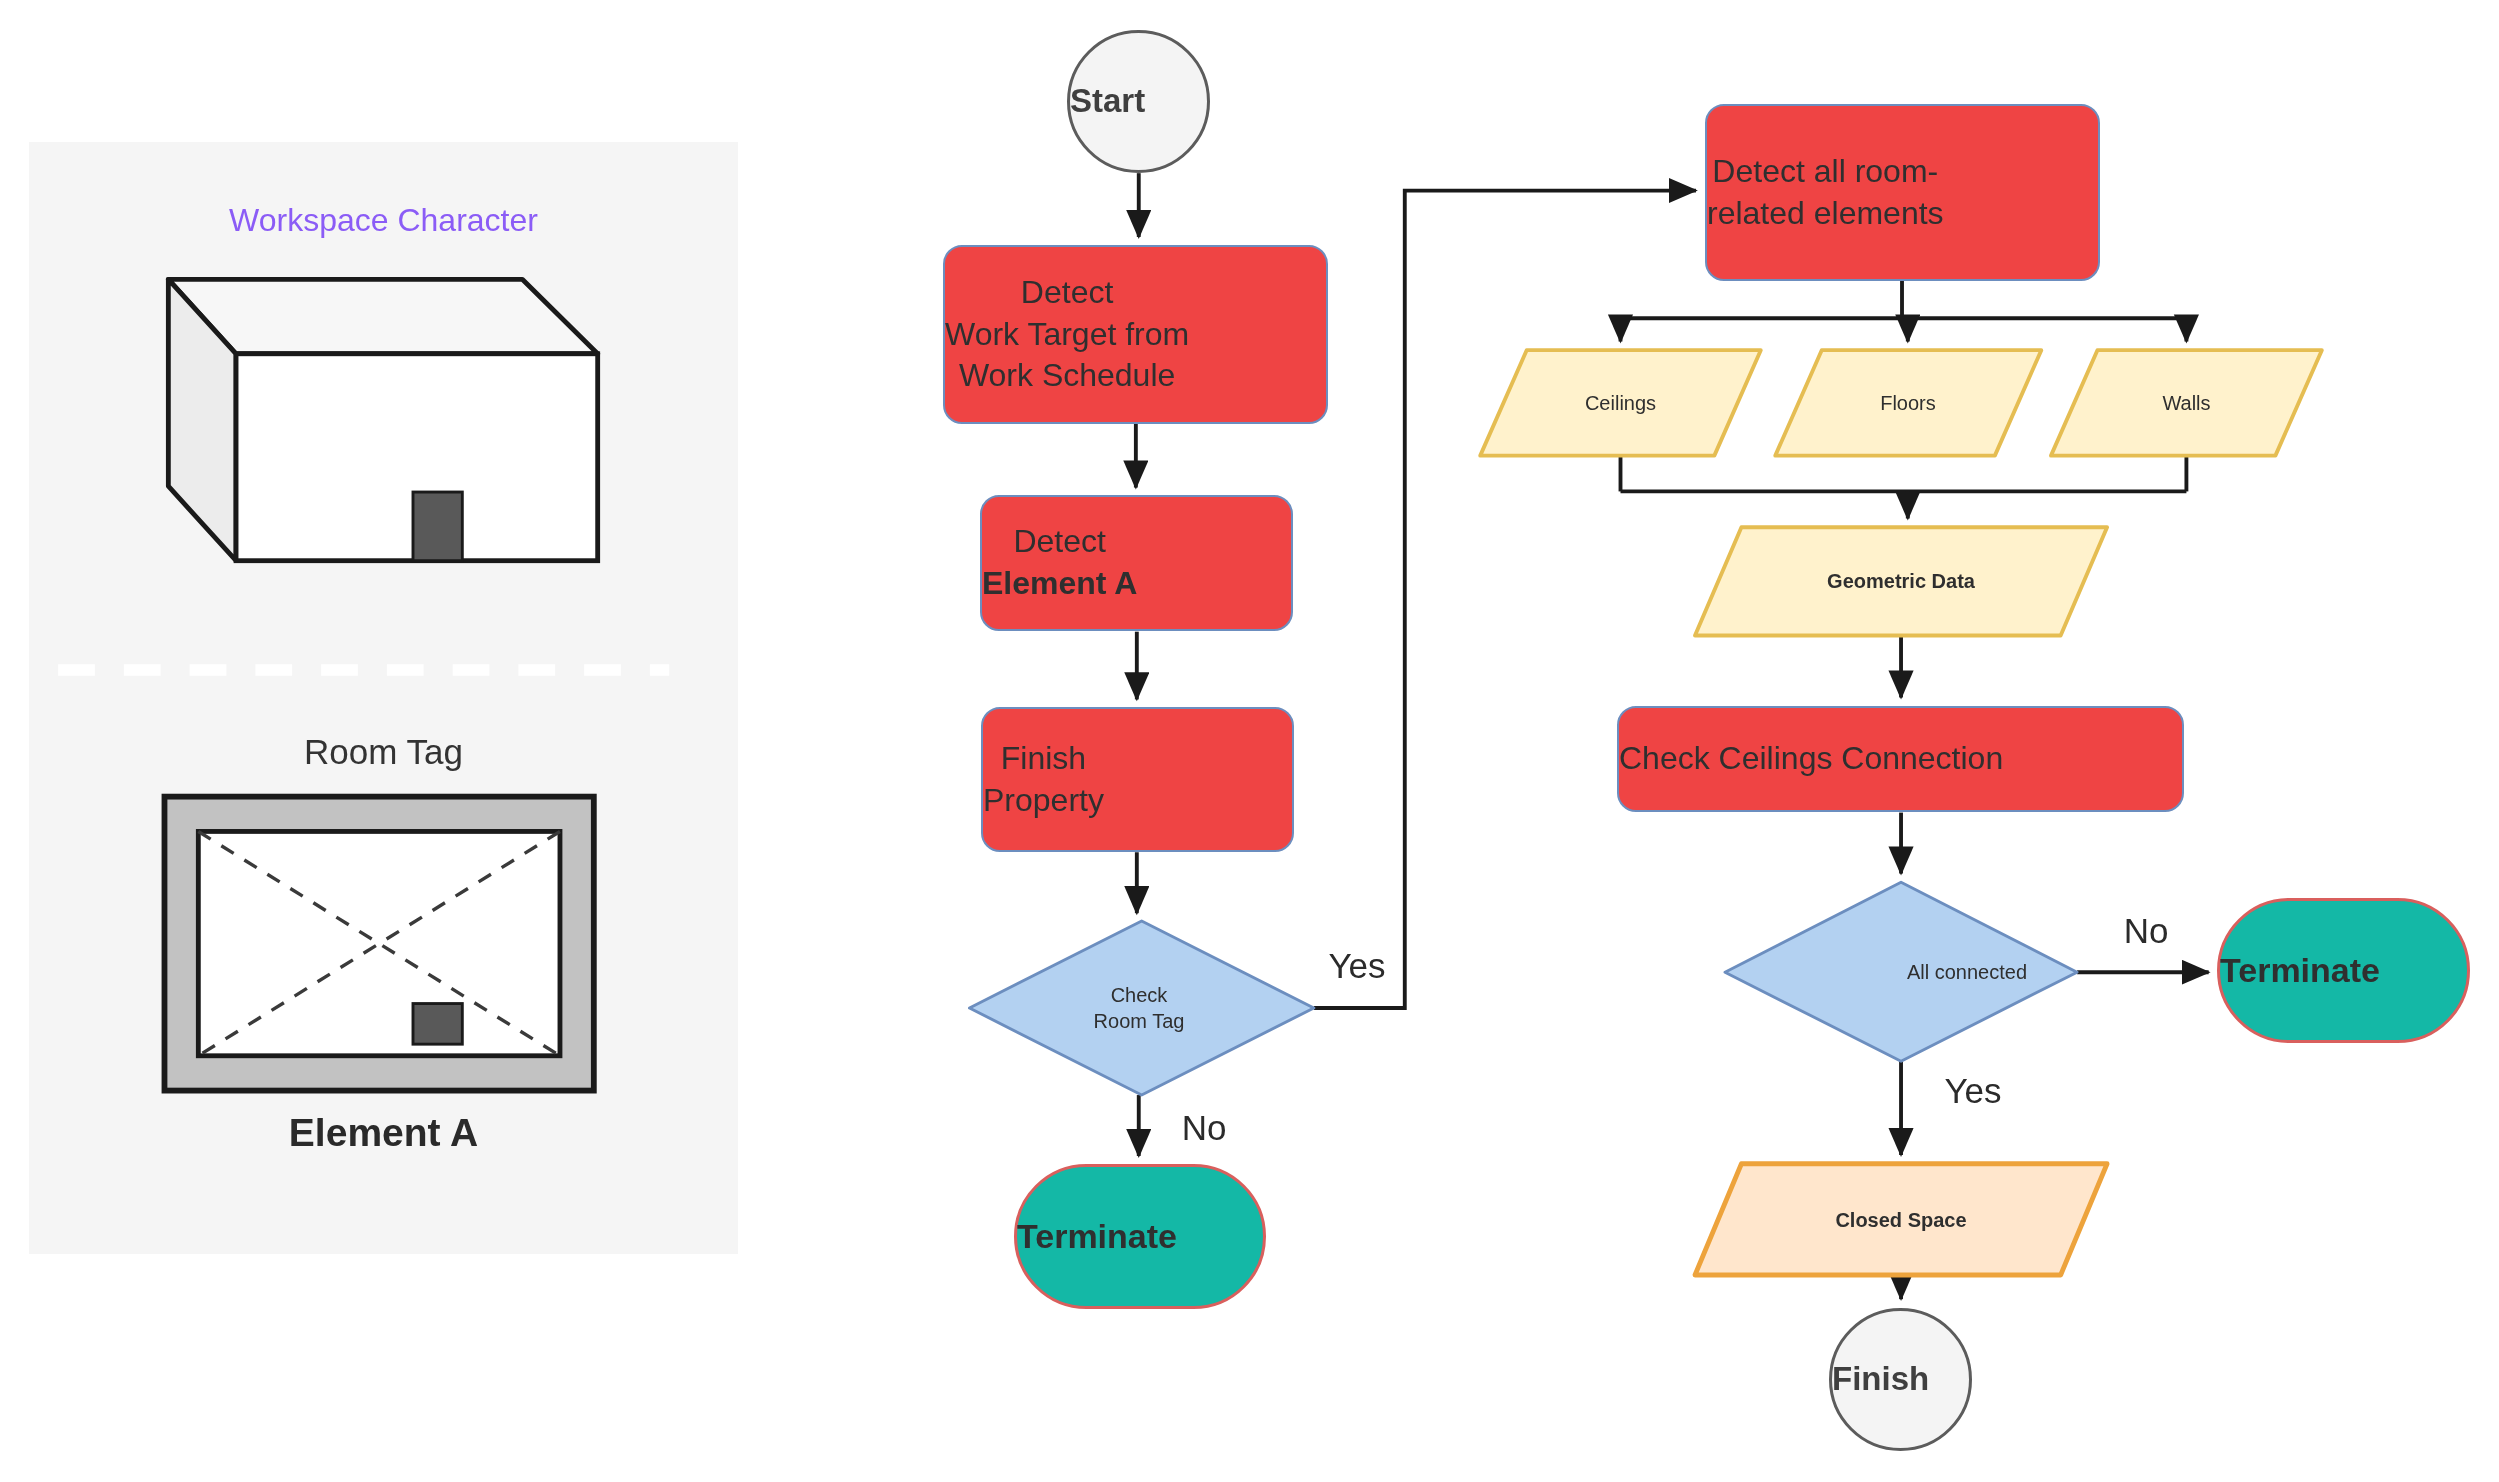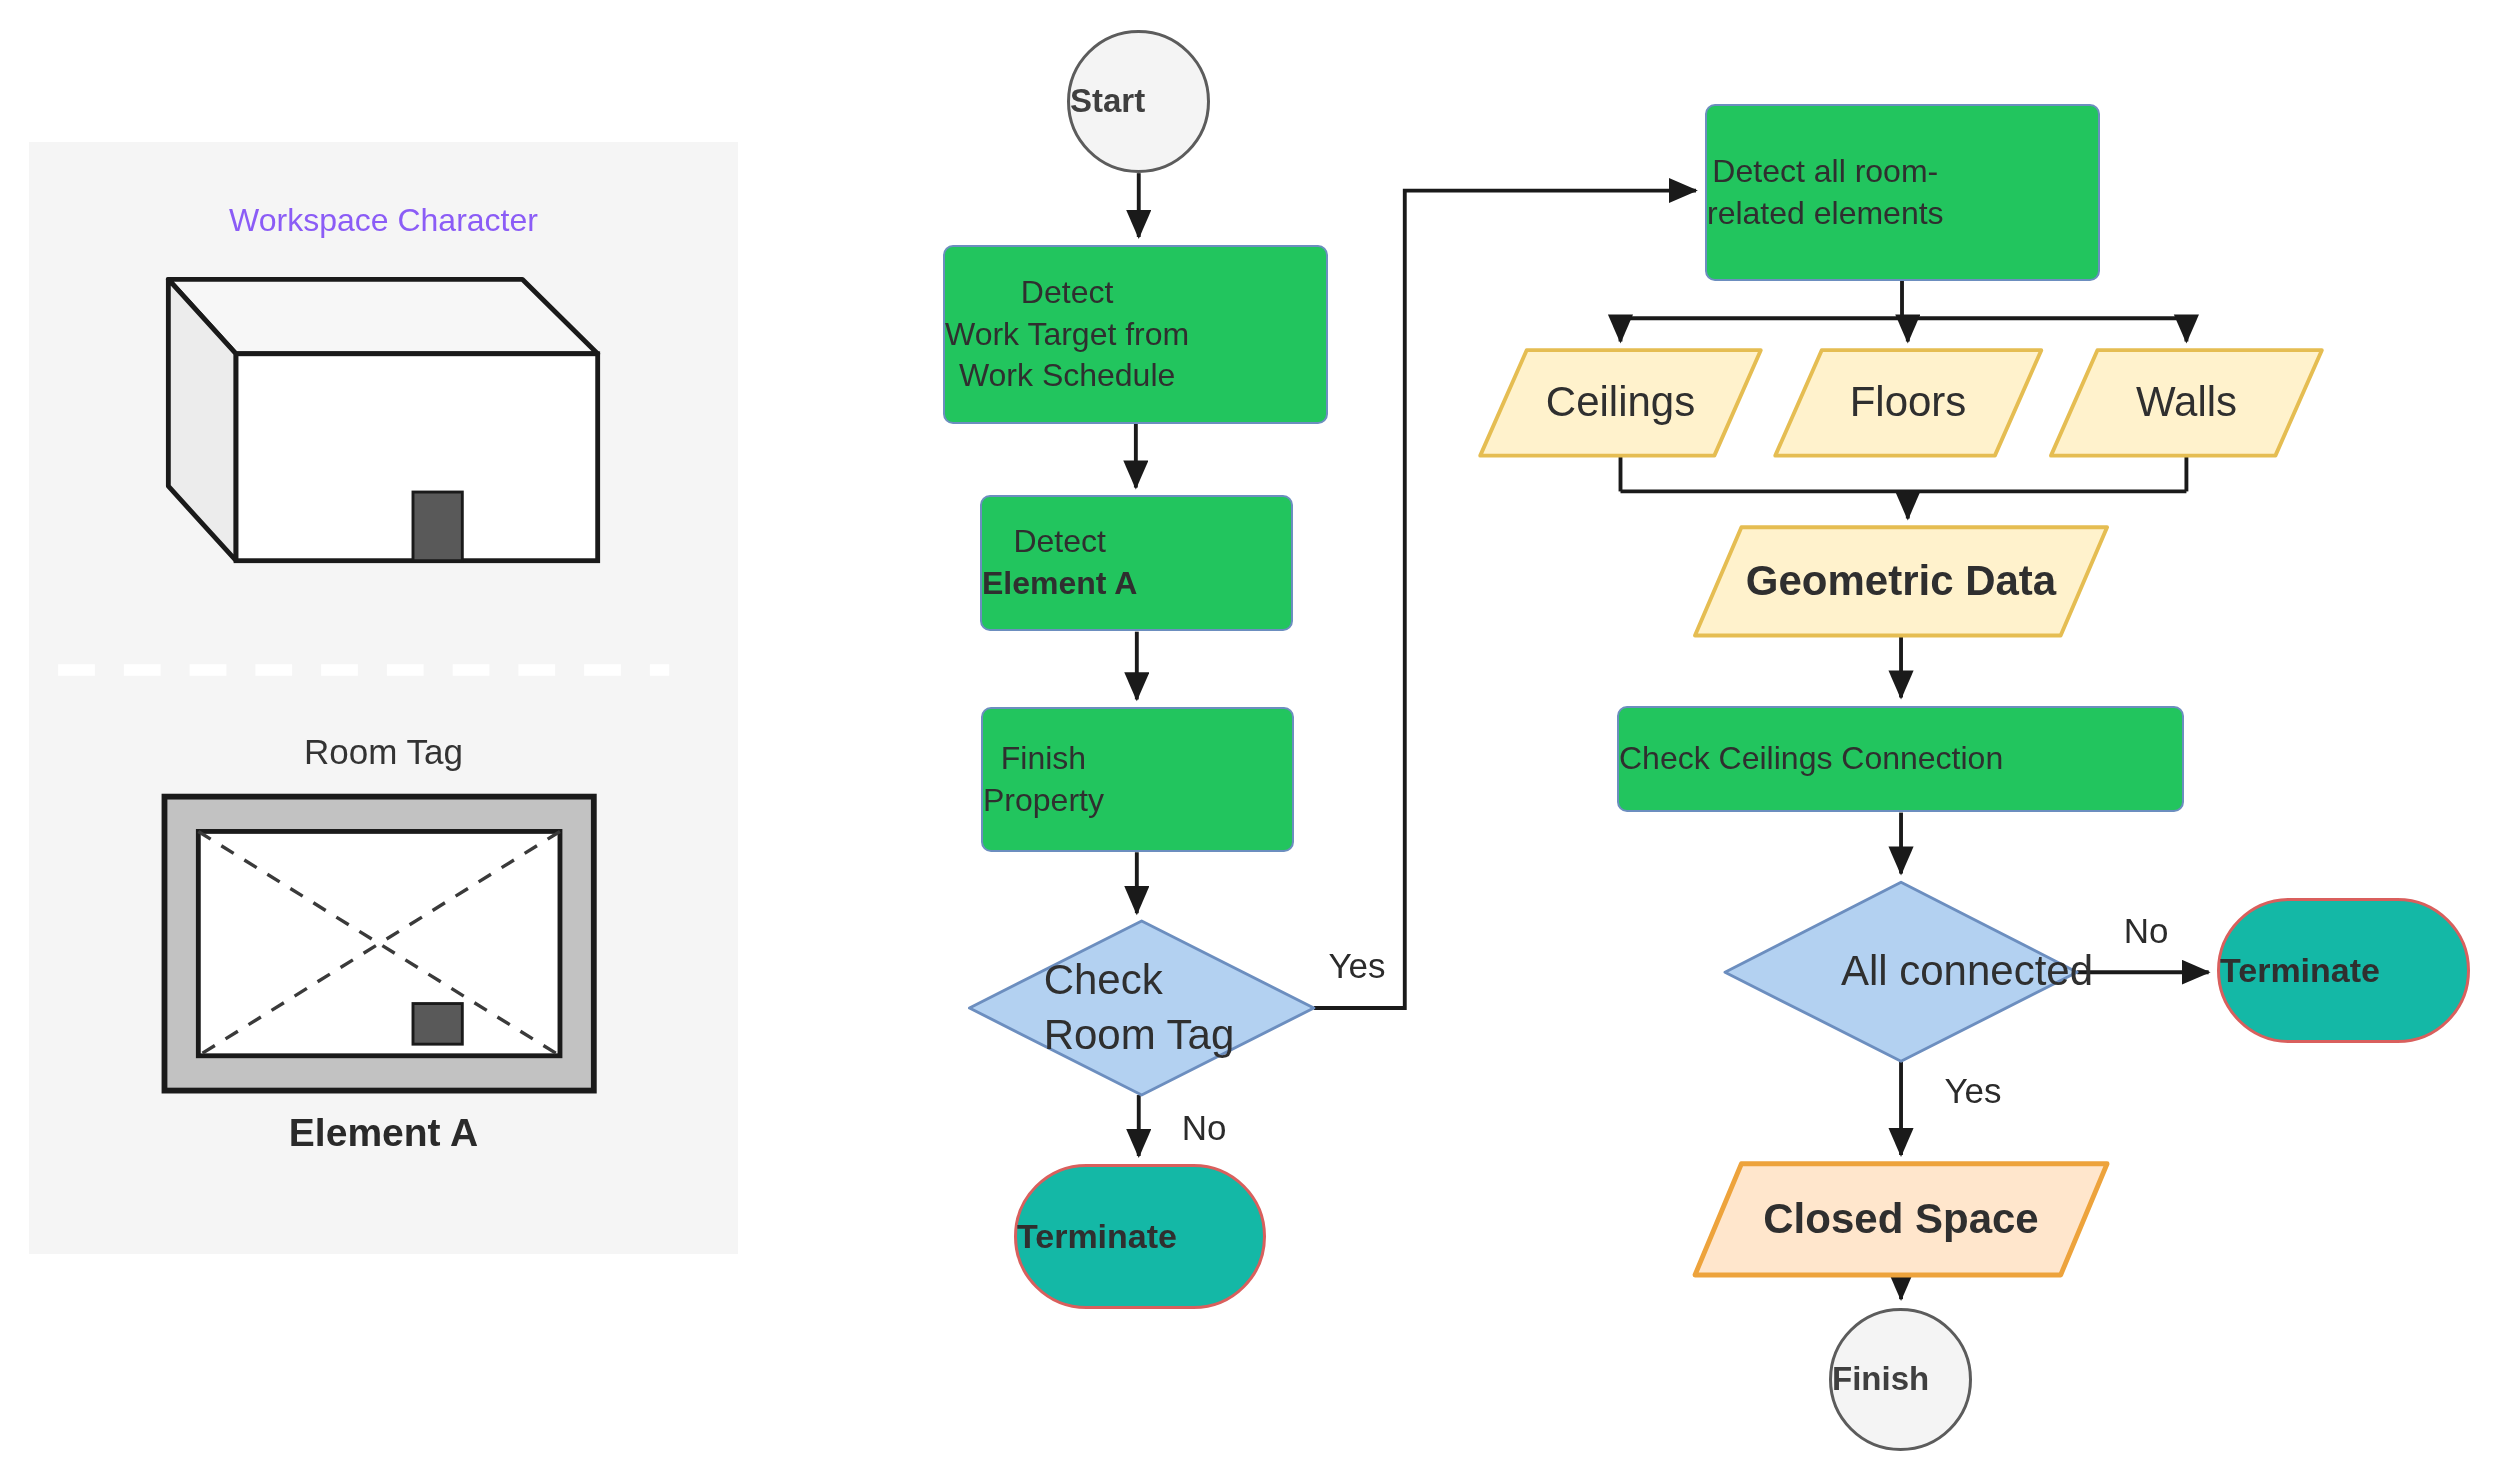--- a/index.html
+++ b/index.html
@@ -6,26 +6,26 @@
   .stage {
     position:relative; width:2500px; height:1482px; background:#ffffff;
     font-family:"Liberation Sans", sans-serif; color:#2f2f2f; overflow:hidden;
   }
   svg.layer { position:absolute; left:0; top:0; }
   .edge { stroke:#1a1a1a; stroke-width:4; fill:none; }
   .node {
     position:absolute; display:flex; align-items:center; justify-content:flex-start;
     text-align:center; font-size:32px; line-height:1.3; box-sizing:border-box;
   }
-  .proc { background:#22c55e; border:2.9px solid #6c8ebf; border-radius:10px; }
+  .proc { background:#ef4444; border:2.9px solid #6c8ebf; border-radius:19px; }
   .pill { background:#14b8a6; border:3.9px solid #d95f5d; border-radius:966px; font-weight:bold; font-size:34px; }
   .circle { background:#f4f4f4; border:3.9px solid #5c5c5c; border-radius:50%; font-weight:bold; color:#3f3f3f; font-size:33px; }
   .overlay {
     position:absolute; display:flex; align-items:center; justify-content:center;
-    text-align:left; font-size:42px; line-height:1.3; pointer-events:none;
+    text-align:center; font-size:20px; line-height:1.3; pointer-events:none;
   }
   .pre { white-space:pre-line; }
   .bold { font-weight:bold; }
   .edge-label { position:absolute; transform:translate(-50%,-50%); font-size:35px; color:#2b2b2b; }
   .stack { display:flex; flex-direction:column; align-items:center; }
 
   
   .panel { position:absolute; left:29px; top:142px; width:709px; height:1112px; background:#f5f5f5; }
   .panel-text { position:absolute; left:0; width:100%; text-align:center; }
   .panel-title { top:60px; font-size:32px; font-weight:normal; color:#8b5cf6; }

